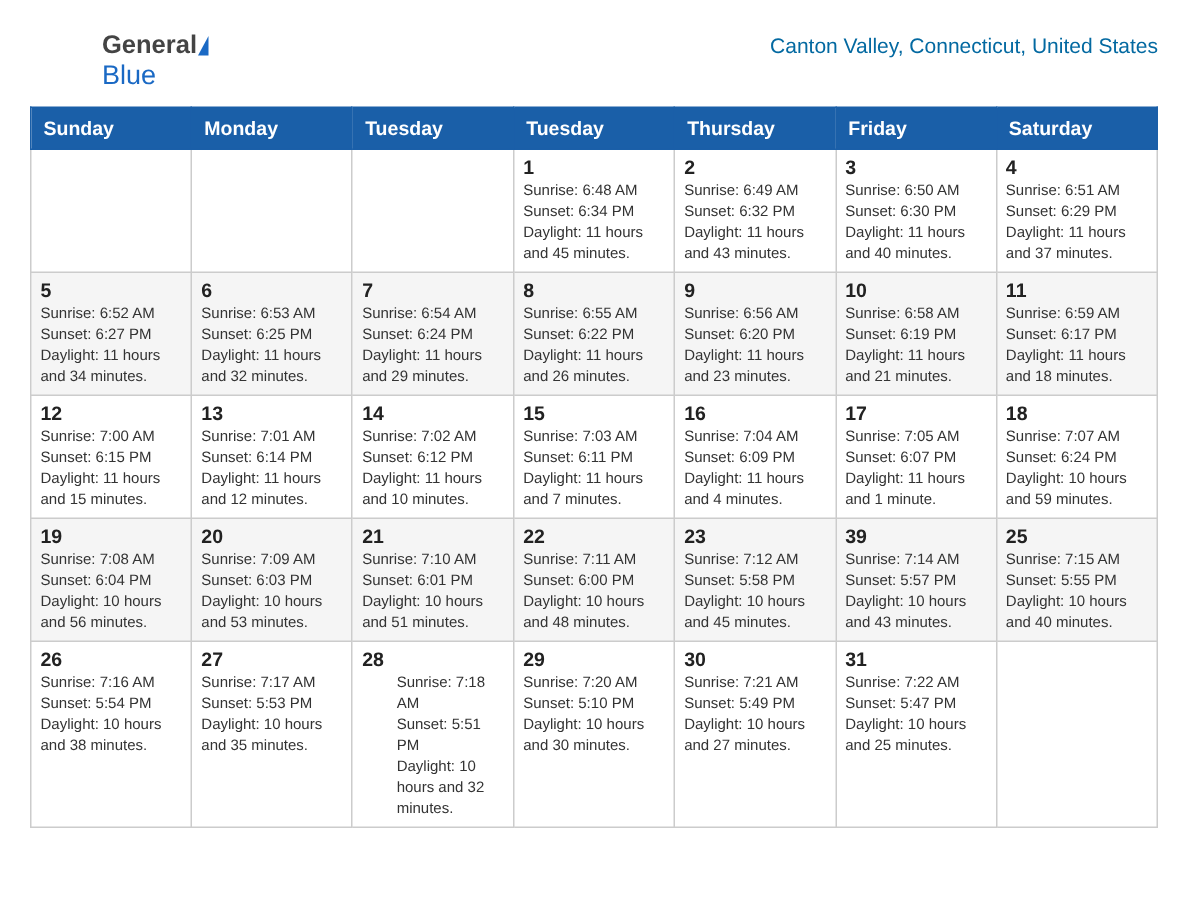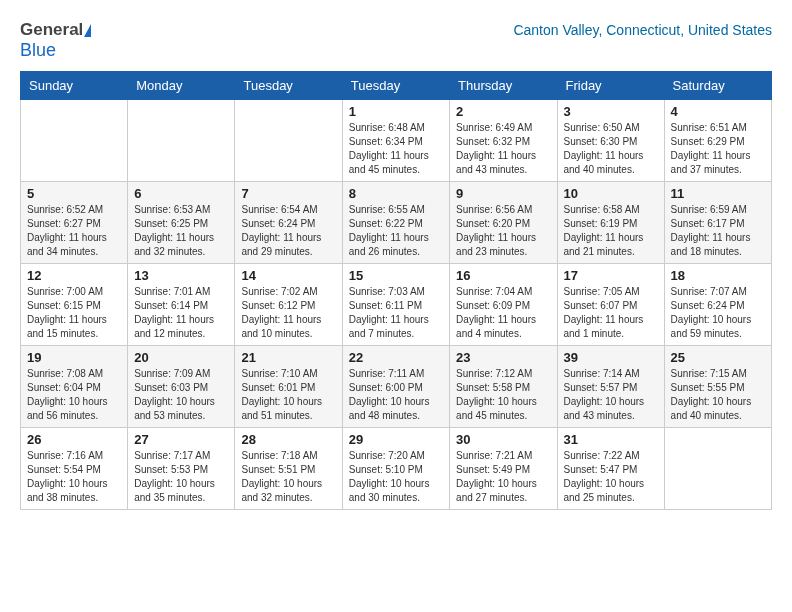--- a/index.html
+++ b/index.html
@@ -8,20 +8,21 @@
       background: #fff;
       width: 792px;
       min-height: 612px;
       padding: 20px;
     }
     .header-area {
       display: flex;
       align-items: flex-start;
       justify-content: space-between;
       margin-bottom: 10px;
+      margin-left: 48px;
     }
     .logo {
       display: flex;
       flex-direction: column;
       align-items: flex-start;
     }
     .title-area {
       text-align: right;
     }
     .month-title {
@@ -36,21 +37,21 @@
     }
     .calendar {
       width: 100%;
       border-collapse: collapse;
       border: 1px solid #ccc;
     }
     .calendar th {
       background-color: #1a5fa8;
       color: #fff;
       font-size: 13px;
-      font-weight: normal;
+      font-weight: bold;
       padding: 6px 8px;
       text-align: left;
       border: 1px solid #1a5fa8;
     }
     .calendar td {
       border: 1px solid #ccc;
       vertical-align: top;
       padding: 4px 6px;
       width: 108px;
       min-height: 80px;
@@ -299,21 +300,21 @@
 Daylight: 10 hours and 38 minutes.</div>
         </td>
         <td>
           <span class="day-number">27</span>
           <div class="day-info" style="white-space: pre-line;">Sunrise: 7:17 AM
 Sunset: 5:53 PM
 Daylight: 10 hours and 35 minutes.</div>
         </td>
         <td>
           <span class="day-number">28</span>
-          <div class="day-info" style="white-space: pre-line;">Sunrise: 7:18 AM
+          <div class="day-info" style="white-space: pre-line; margin-left: 23px;">Sunrise: 7:18 AM
 Sunset: 5:51 PM
 Daylight: 10 hours and 32 minutes.</div>
         </td>
         <td>
           <span class="day-number">29</span>
           <div class="day-info" style="white-space: pre-line;">Sunrise: 7:20 AM
 Sunset: 5:10 PM
 Daylight: 10 hours and 30 minutes.</div>
         </td>
         <td>

